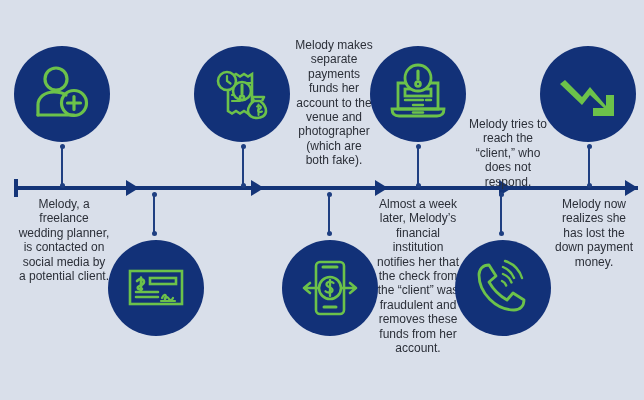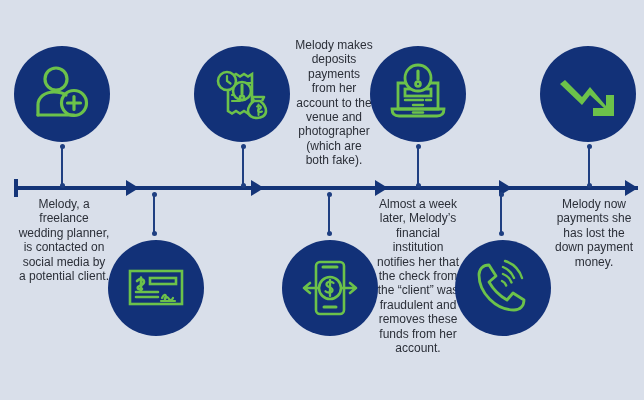--- a/index.html
+++ b/index.html
@@ -183,21 +183,21 @@
         <path d="M25 11 H39" stroke-linecap="round" stroke-width="3"></path>
         <path d="M26 51 H38" stroke-linecap="round" stroke-width="3"></path>
         <path d="M6 32 H20 M6 32 l6 -5 M6 32 l6 5" stroke-linecap="round" stroke-linejoin="round"></path>
         <path d="M44 32 H58 M58 32 l-6 -5 M58 32 l-6 5" stroke-linecap="round" stroke-linejoin="round"></path>
         <circle cx="32" cy="32" r="11" fill="#123178"></circle>
         <path d="M35.5 27 c-2 -1.8 -7 -1.5 -7 1.6 c0 3 6 2.4 6 5.4 c0 3 -5 3.2 -7 1.2" stroke-linecap="round" stroke-width="2.3"></path>
         <path d="M32 24 V40" stroke-linecap="round" stroke-width="2.3"></path>
       </svg>
     </span>
   </div>
-  <div class="caption" style="left:295px; top:38px; width:78px;">Melody makes deposits payments from her account to the venue and photographer (which are both fake).</div>
+  <div class="caption" style="left:295px; top:38px; width:78px;">Melody makes separate payments funds her account to the venue and photographer (which are both fake).</div>
 
   <div class="icon-circle" style="left:370px; top:46px;">
     <span>
       <svg width="64" height="64" viewBox="0 0 64 64" fill="none" stroke="#6cc24a" stroke-width="2.8">
         <path d="M12 21 H52 V47 H12 Z"></path>
         <path d="M6 47 H58 C58 52 55 54 51 54 H13 C9 54 6 52 6 47 Z"></path>
         <rect x="19" y="27" width="26" height="7"></rect>
         <path d="M19 38 H37 M40 38 H45" stroke-linecap="round" stroke-width="2.4"></path>
         <path d="M27 43 H37" stroke-linecap="round" stroke-width="2.4"></path>
         <path d="M27 50.5 H37" stroke-linecap="round" stroke-width="2.4"></path>
@@ -213,23 +213,24 @@
     <span>
       <svg width="62" height="62" viewBox="0 0 62 62" fill="none" stroke="#6cc24a" stroke-width="2.8">
         <path d="M17 8 C11 8 7 12 7 18 C7 36 24 53 42 53 C48 53 52 49 52 43 L41 36 L35 43 C28 39 21 32 17 25 L24 19 Z" stroke-linejoin="round"></path>
         <path d="M31 10 C36 12 40 16 42 21" stroke-linecap="round" stroke-width="2.4"></path>
         <path d="M31 17 C35 18.5 38 21.5 39.5 25.5" stroke-linecap="round" stroke-width="2.4"></path>
         <path d="M33 4 C41 6.5 47.5 13 50 21" stroke-linecap="round" stroke-width="2.4"></path>
         <path d="M30 24 C32 24.8 33.5 26.5 34.2 28.5" stroke-linecap="round" stroke-width="2.4"></path>
       </svg>
     </span>
   </div>
+  <div class="caption" style="left:465px; top:117px; width:86px;">Melody tries to reach the “client,” who does not respond.</div>
 
   <div class="icon-circle" style="left:540px; top:46px;">
     <span>
       <svg width="64" height="64" viewBox="0 0 64 64" fill="none">
         <path d="M9 18 L26 35 L34 25 L50 44 L50 33 L58 33 L58 54 L37 54 L37 46 L48 46 L34 33 L26 43 L4 22 Z" fill="#6cc24a"></path>
       </svg>
     </span>
   </div>
-  <div class="caption" style="left:551px; top:197px; width:86px;">Melody now payments she has lost the down payment money.</div>
+  <div class="caption" style="left:551px; top:197px; width:86px;">Melody now realizes she has lost the down payment money.</div>
 
 </div>
 
 </body></html>

